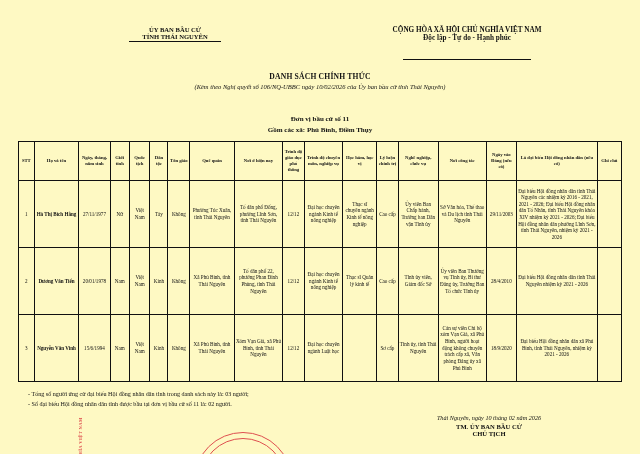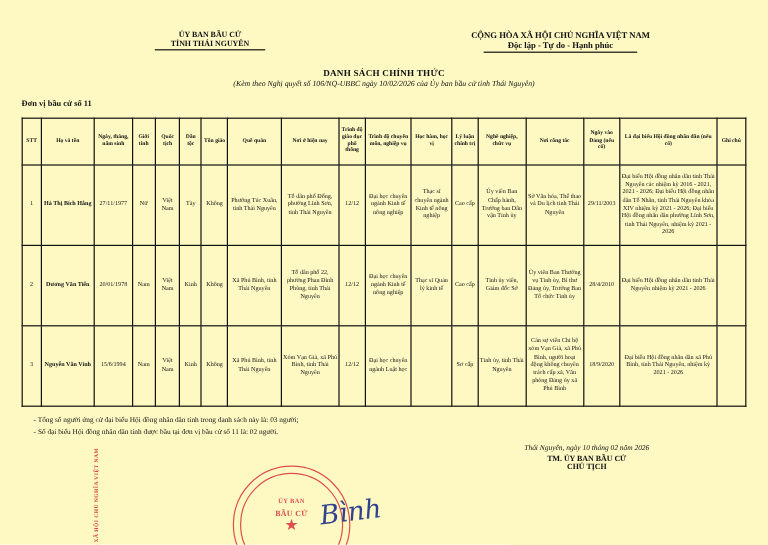--- a/index.html
+++ b/index.html
@@ -45,35 +45,35 @@
   .fs7 { font-size: 7.2px; }
   .underline-sm {
     display: inline-block;
     border-bottom: 0.8px solid #111;
     padding-bottom: 1px;
     min-width: 92px;
   }
   .underline-md {
     display: inline-block;
     border-bottom: 0.8px solid #111;
-    padding-bottom: 1px;
+    padding-bottom: 17px;
     min-width: 128px;
   }
 
   .title-block {
     text-align: center;
     margin-top: 12px;
   }
   .title-block .l1 { font-size: 7.6px; font-weight: bold; letter-spacing: .2px; text-align: center; }
   .title-block .l2 { font-size: 8.2px; font-weight: bold; margin-top: 2px; }
   .title-block .l3 { font-size: 6.5px; font-style: italic; margin-top: 2px; }
 
   .unit-block {
-    text-align: left;
-    margin-top: 7px;
+    text-align: center;
+    margin-top: 24px;
   }
   .unit-block div { font-size: 7px; font-weight: bold; line-height: 1.5; }
 
   
   table.main {
     width: 100%;
     border-collapse: collapse;
     margin-top: 6px;
     table-layout: fixed;
   }
@@ -219,20 +219,21 @@
     </div>
   </div>
 
   <div class="title-block">
     <div class="l1">DANH SÁCH CHÍNH THỨC</div>
     <div class="l3">(Kèm theo Nghị quyết số 106/NQ-UBBC ngày 10/02/2026 của Ủy ban bầu cử tỉnh Thái Nguyên)</div>
   </div>
 
   <div class="unit-block">
     <div>Đơn vị bầu cử số 11</div>
+    <div>Gồm các xã: Phú Bình, Điềm Thụy</div>
   </div>
 
   <table class="main">
     <colgroup>
       <col style="width:2.6%">
       <col style="width:7.4%">
       <col style="width:5.2%">
       <col style="width:3.2%">
       <col style="width:3.4%">
       <col style="width:3.0%">

